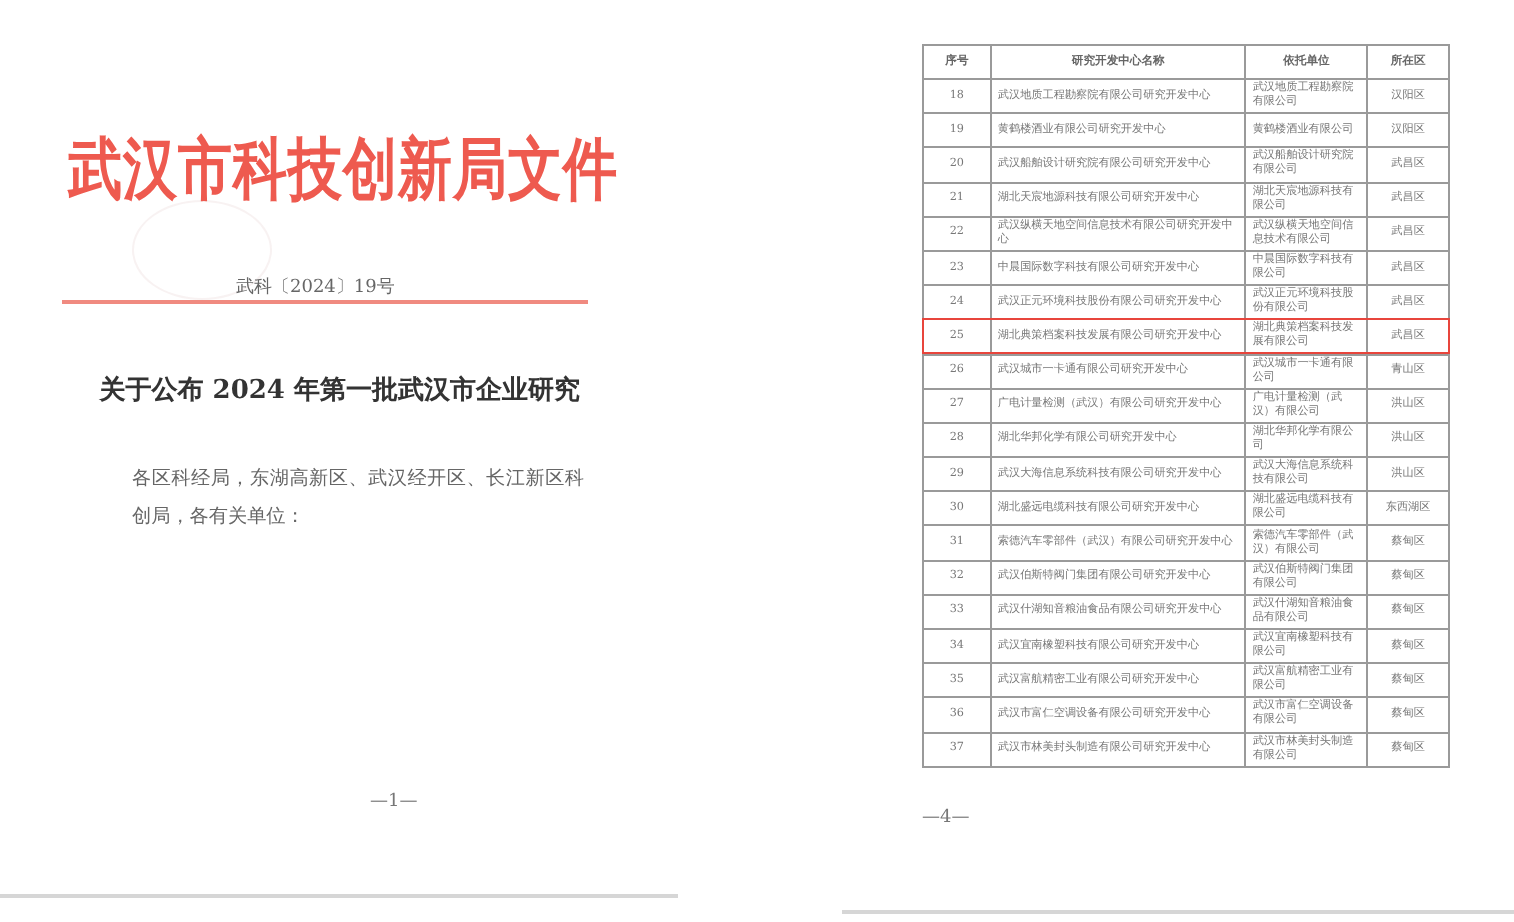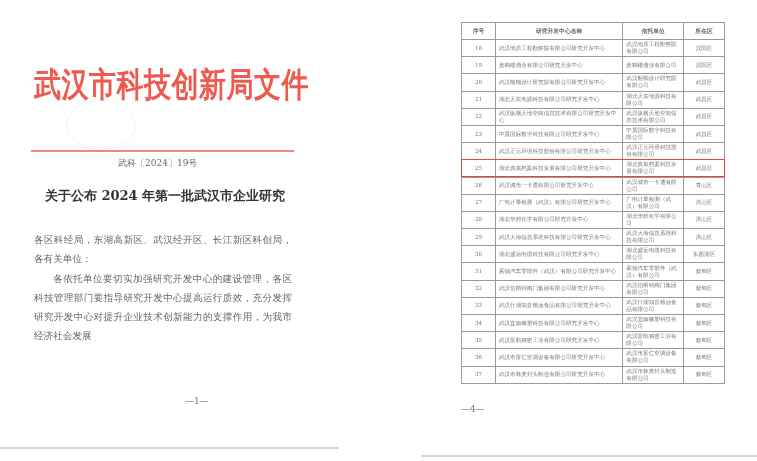--- a/index.html
+++ b/index.html
@@ -18,33 +18,32 @@
     font-weight: bold; font-size: 27px; letter-spacing: 0.5px;
     color: #ee5a4f; white-space: nowrap; transform: scaleY(1.25); transform-origin: top left;
   }
   .seal {
     position: absolute; left: 66px; top: 100px; width: 70px; height: 50px;
     border-radius: 50%; border: 1px solid #f3eaea; opacity: 0.6;
   }
   .docno {
     position: absolute; left: 118px; top: 137px; font-size: 9px; color: #666;
     white-space: nowrap;
-    margin-top: 20px;
   }
   .red-rule { position: absolute; left: 31px; top: 150px; width: 263px; height: 1.5px; background: #f08a80; }
 
   .doc-title {
-    position: absolute; left: 40px; top: 186px; width: 250px; text-align: center;
+    position: absolute; left: 40px; top: 186px; width: 250px; text-align: right;
     font-weight: bold; font-size: 13px; line-height: 19px; color: #333;
   }
   .body-text {
     position: absolute; left: 34px; top: 230px; width: 258px;
     font-size: 9.6px; line-height: 19.3px; color: #666; text-align: justify;
   }
-  .body-text p { text-indent: 0; }
+  .body-text p { text-indent: 0; margin-left: 32px; }
   .body-text p.indent { text-indent: 2em; }
   .page-num { position: absolute; font-size: 9px; color: #777; white-space: nowrap; }
   #left-page-num { left: 185px; top: 396px; }
   #right-page-num { left: 461px; top: 404px; }
 
   table.list {
     position: absolute; left: 461px; top: 22px; width: 264px;
     border-collapse: collapse; font-size: 5.6px; color: #777;
     font-family: "DejaVu Serif", "Liberation Serif", serif;
   }
@@ -72,21 +71,20 @@
 <div class="masthead">武汉市科技创新局文件</div>
 <div class="docno">武科〔2024〕19号</div>
 <div class="red-rule"></div>
 
 <div class="doc-title">
   <div>关于公布 2024 年第一批武汉市企业研究</div>
 </div>
 
 <div class="body-text">
   <p>各区科经局，东湖高新区、武汉经开区、长江新区科创局，各有关单位：</p>
-  <p class="indent">各依托单位要切实加强研究开发中心的建设管理，各区科技管理部门要指导研究开发中心提高运行质效，充分发挥研究开发中心对提升企业技术创新能力的支撑作用，为我市经济社会发展</p>
 </div>
 
 <div class="page-num" id="left-page-num">—1—</div>
 
 <table class="list">
   <thead>
     <tr>
       <th>序号</th>
       <th>研究开发中心名称</th>
       <th>依托单位</th>

